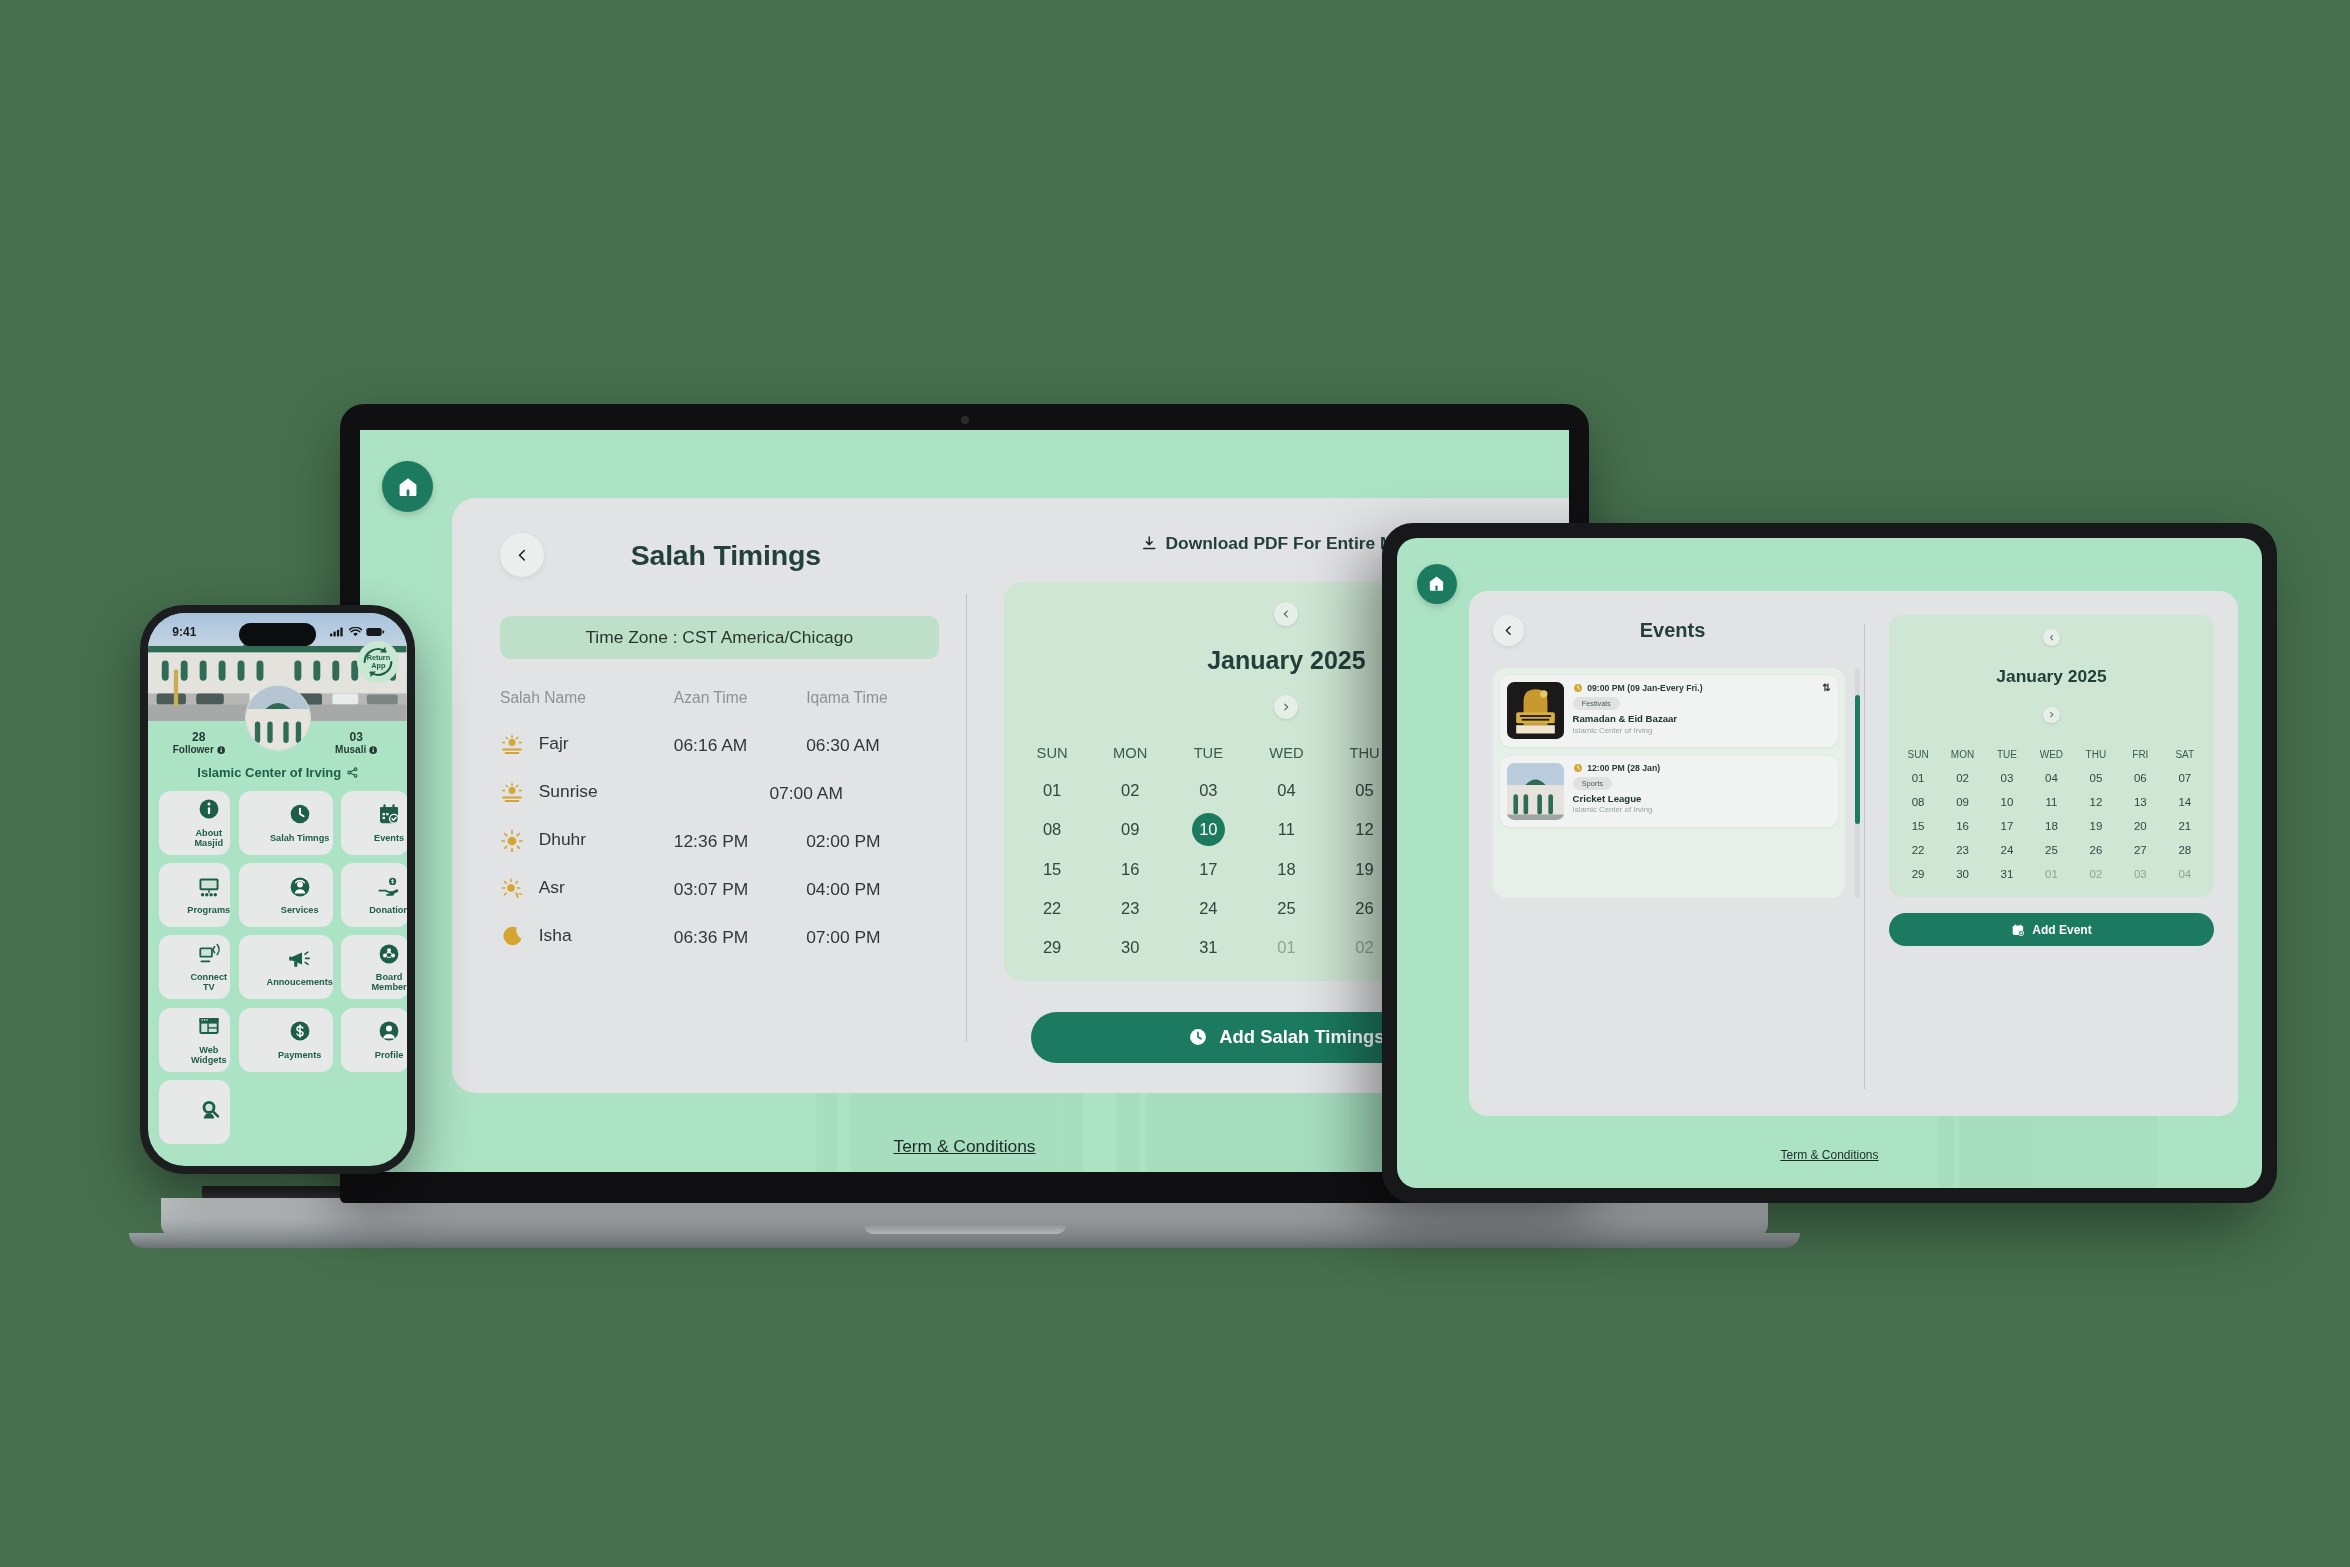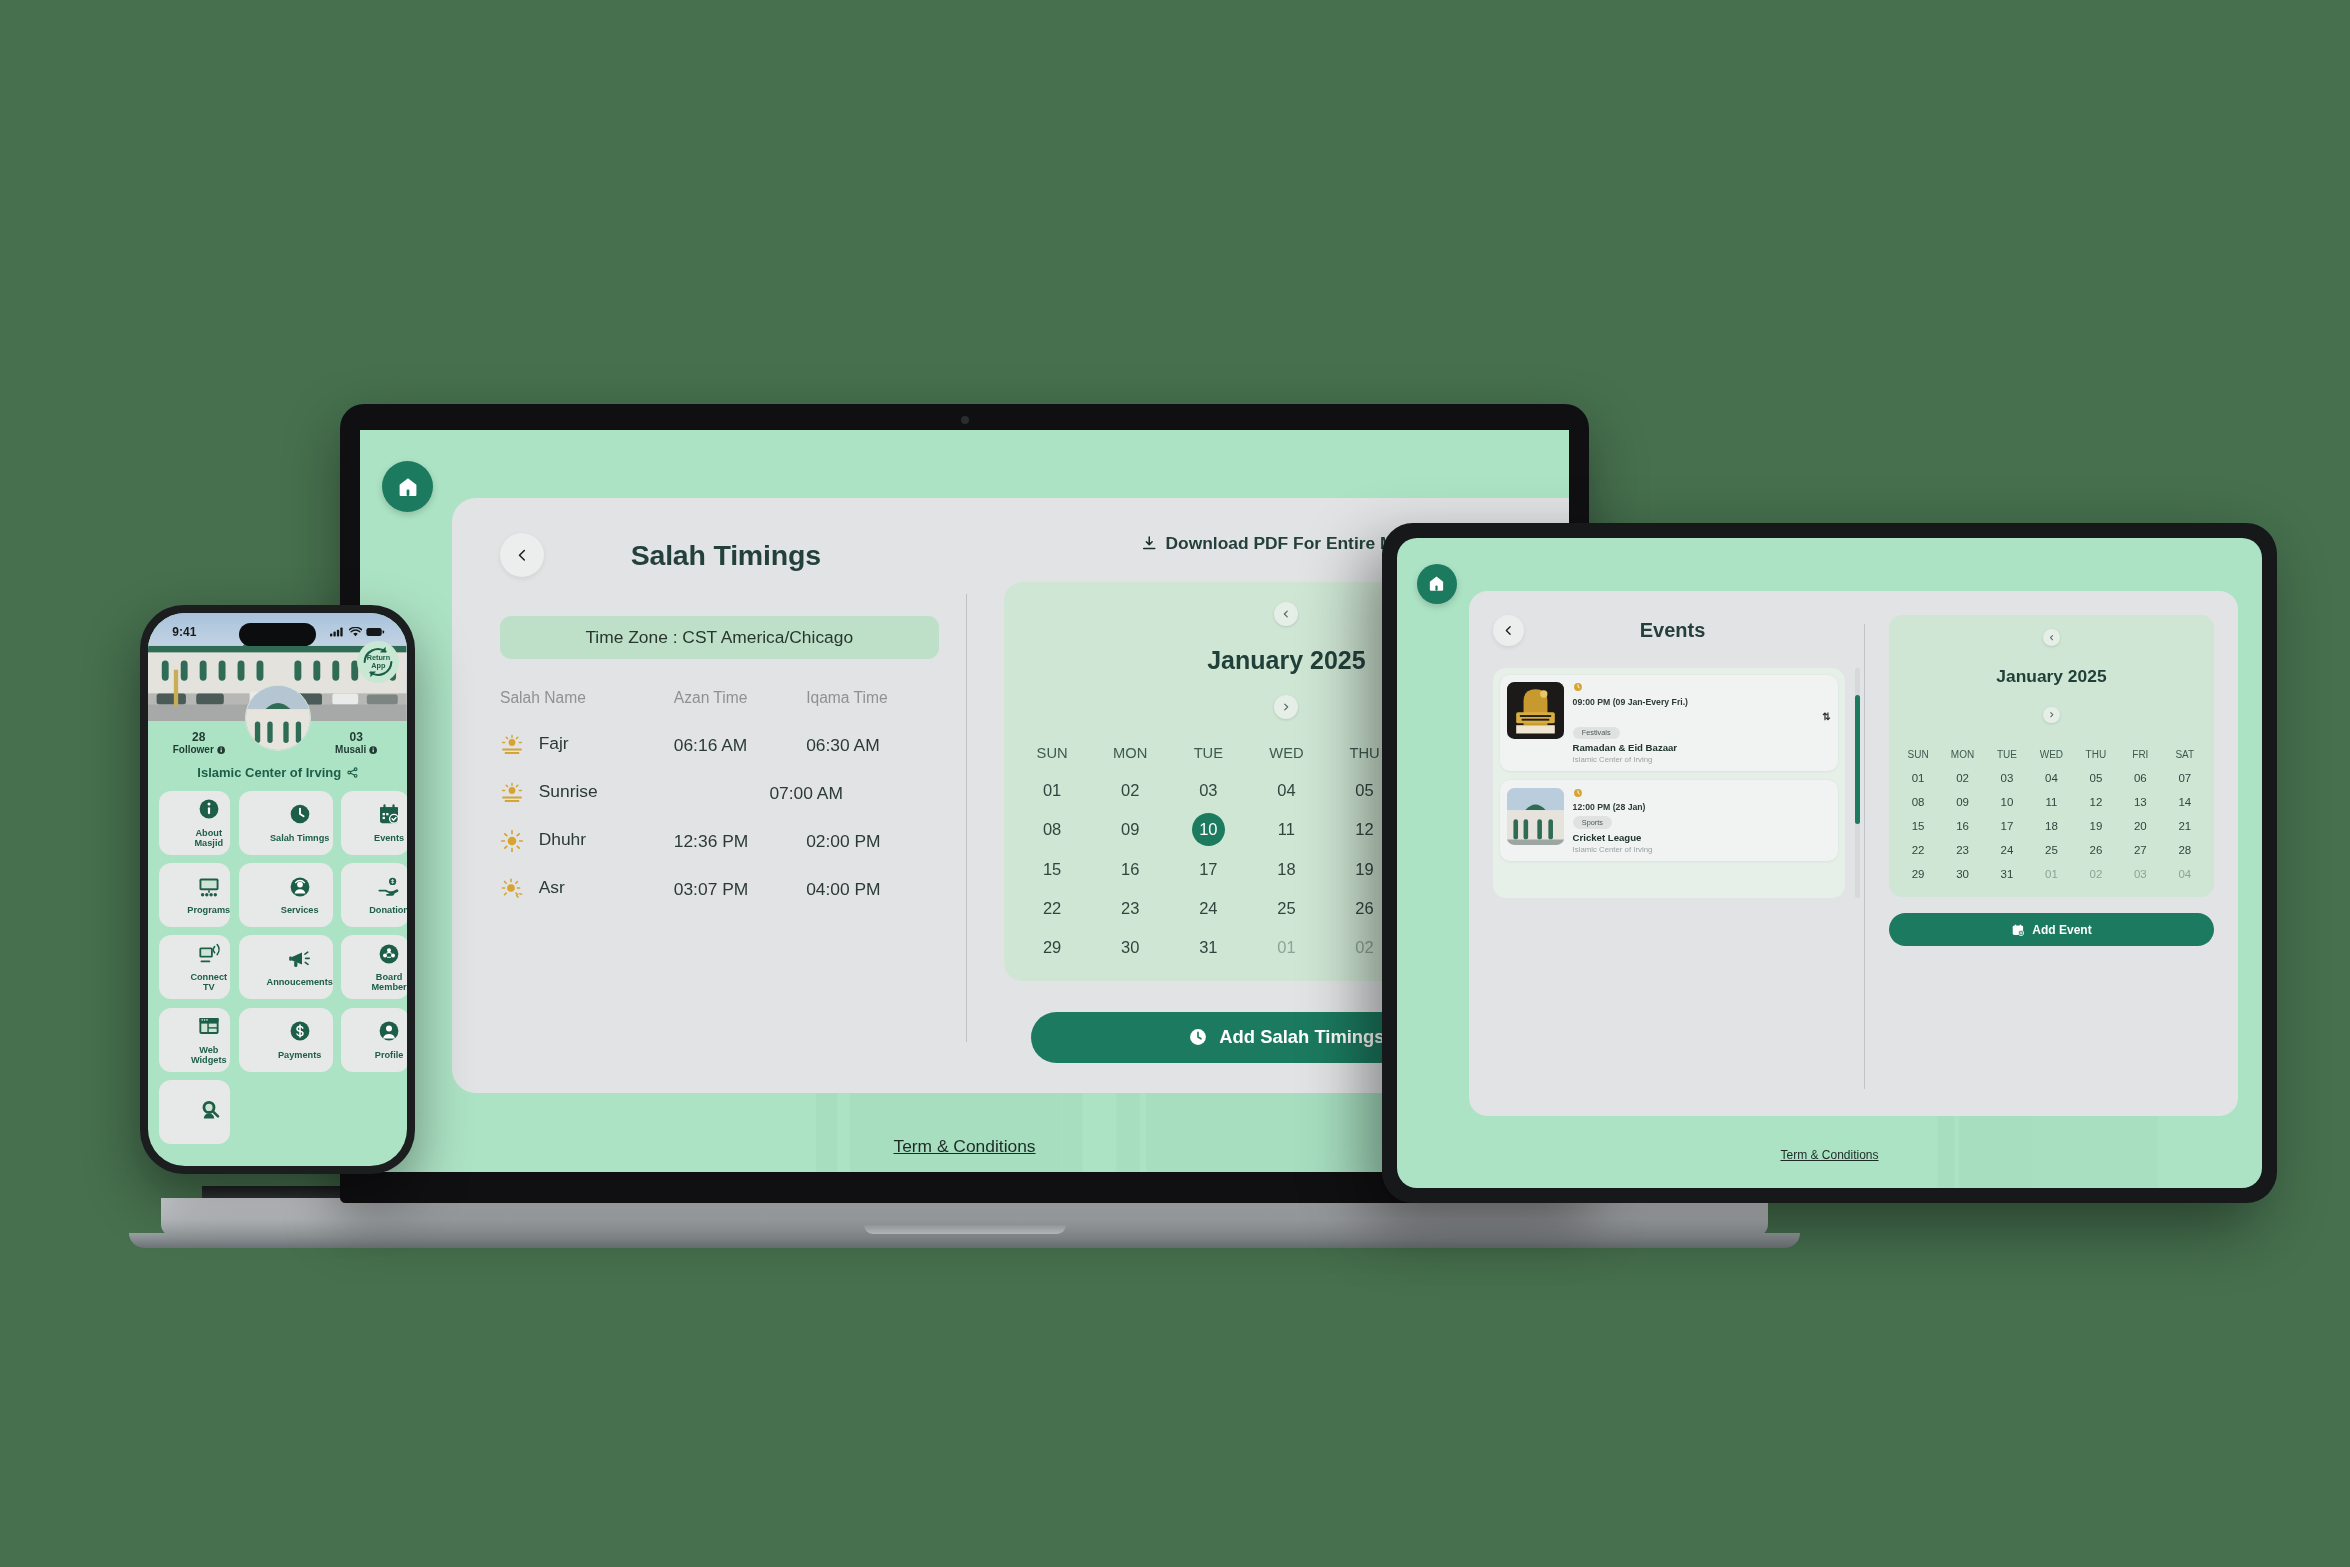--- a/index.html
+++ b/index.html
@@ -170,21 +170,21 @@
   .tb-right { flex: 1; padding: 24px 24px 18.4px 24px; }
   .tb-head { display: flex; align-items: center; gap: 13px; margin-bottom: 22px; }
   .tb-back { width: 31px; height: 31px; border-radius: 50%; background: #eceded;
     display: flex; align-items: center; justify-content: center; box-shadow: 0 1.8px 4.6px rgba(0,0,0,.08);}
   .tb-title { flex: 1; text-align: center; font-size: 20px; font-weight: 700; color: #23413a; margin-right: 37px; }
   .ev-list-wrap { position: relative; background:#e6f0e8; border-radius:13px; padding: 7.3px; height: 230px;}
   .ev-card { background: #f1f2f2; border-radius: 10px; display: flex; gap: 8.3px; padding: 7.3px; margin-bottom: 9.2px;
     box-shadow: 0 0.9px 2.8px rgba(0,0,0,.06); }
   .ev-thumb { width: 57px; height: 57px; border-radius: 7.3px; flex: 0 0 auto; overflow: hidden; position: relative; }
   .ev-body { flex: 1; min-width: 0; }
-  .ev-time { font-size: 8.7px; color: #2c3a37; font-weight: 700; display: flex; align-items: flex-start; gap: 4.6px; flex-direction: column; }
+  .ev-time { font-size: 8.7px; color: #2c3a37; font-weight: 700; display: flex; align-items: center; gap: 4.6px; }
   .ev-tag { display: inline-block; background: #dfe2e1; border-radius: 7.3px; font-size: 7.3px;
     color: #4c5a55; padding: 1.8px 9.2px; margin: 3.7px 0 2.8px; }
   .ev-name { font-size: 9.6px; font-weight: 700; color: #20342d; }
   .ev-loc { font-size: 7.8px; color: #9aa3a0; margin-top: 1.8px; }
   .ev-repeat { margin-left: auto; color: #333; font-size: 10px; }
   .ev-scroll { position: absolute; right: -14.7px; top: 0; width: 4.6px; height: 100%; background: #d6d8d9; border-radius: 2.8px; }
   .ev-scroll i { position: absolute; left: 0; top: 12%; width: 4.6px; height: 56%; background: #1b7a5f; border-radius: 2.8px; display: block; }
   .tb-cal { background: #cfe6d4; border-radius: 13px; padding: 14.7px 7.3px 16.5px; }
   .tb-cal .cal-title { font-size: 17.4px; }
   .tb-cal .cal-dow { font-size: 10px; }
@@ -299,20 +299,30 @@
       <g stroke="#D6A431" stroke-width="1.6" stroke-linecap="round">
         <path d="M11 2.4v2.2M2.4 11h2.2M17.4 11h2.2M4.6 4.6l1.6 1.6M16 16l1.6 1.6M17.4 4.6 15.8 6.2M6.2 16 4.6 17.6"></path>
         <path d="M16.5 18.5l1.6 1.8M19.6 16.6l2 .8" stroke-width="1.4"></path>
       </g>
                         </svg>
                         <span>Asr</span>
                       </div>
                       <div class="c2">03:07 PM</div>
                       <div class="c3">04:00 PM</div>
                     </div>
+                    <div class="st-row">
+                      <div class="c1">
+                        <svg class="sicon" width="24" height="24" viewBox="0 0 24 24">
+                          <path d="M16.6 2.6A9.2 9.2 0 1 0 21.4 14 10.3 10.3 0 0 1 16.6 2.6z" fill="#D6A431"></path>
+                        </svg>
+                        <span>Isha</span>
+                      </div>
+                      <div class="c2">06:36 PM</div>
+                      <div class="c3">07:00 PM</div>
+                    </div>
                   </div>
               </div>
             </div>
 
             <div class="lt-divider"></div>
 
             <div class="lt-right">
               <div class="dl-row">
                 <svg width="16.5" height="16.5" viewBox="0 0 24 24" fill="none" stroke="#1b2b26" stroke-width="2.2" stroke-linecap="round" stroke-linejoin="round">
                     <path d="M12 3v11m0 0 4.2-4.2M12 14l-4.2-4.2M4 19.5h16"></path>

